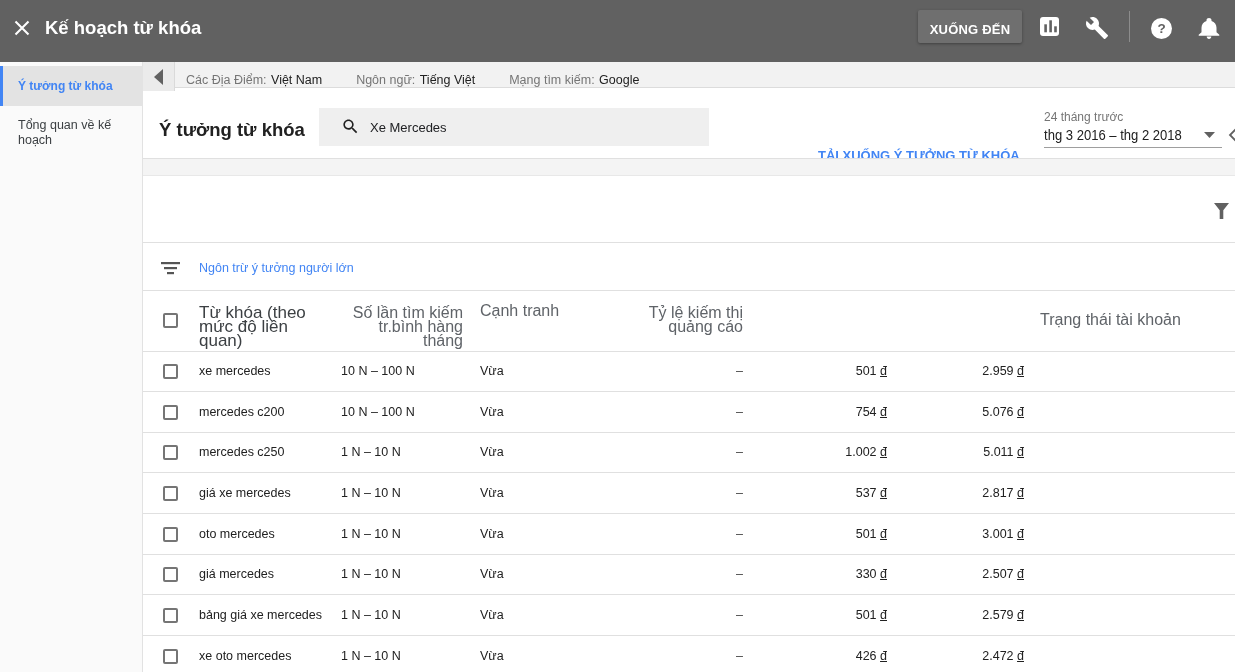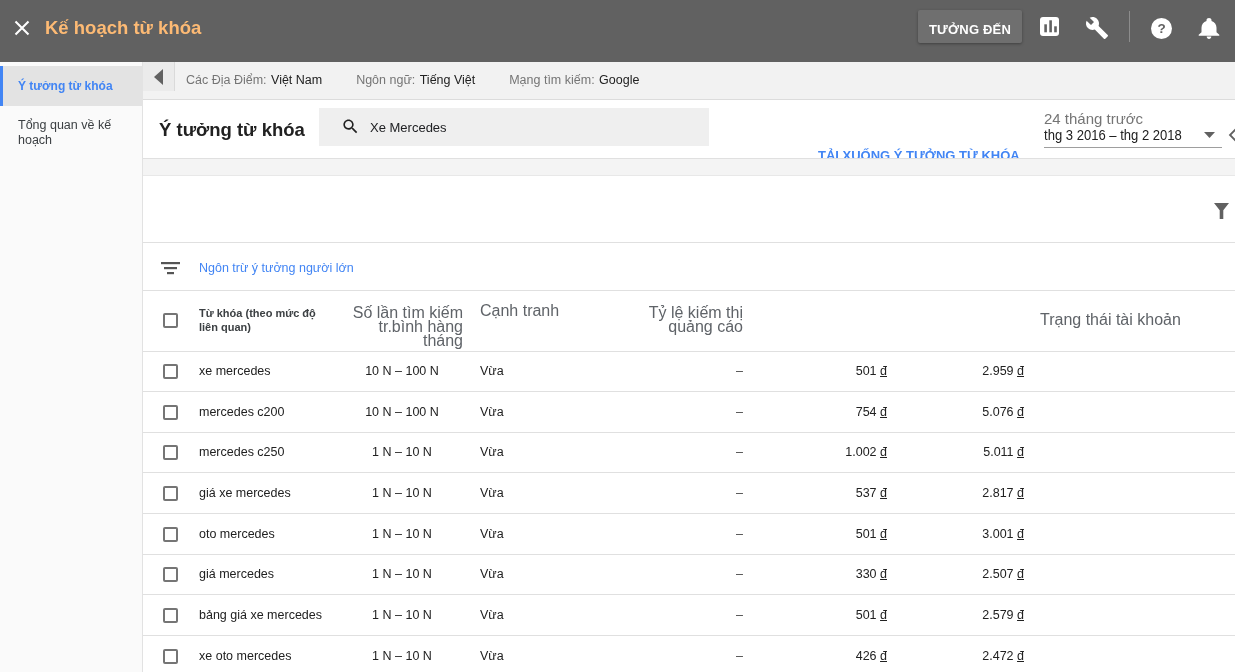--- a/index.html
+++ b/index.html
@@ -1,87 +1,87 @@
 <!DOCTYPE html>
 <html><head>
 <meta charset="utf-8">
 <style>
   * { margin:0; padding:0; box-sizing:border-box; }
   html,body { width:1235px; height:672px; overflow:hidden; background:#fff;
     font-family:"Liberation Sans", sans-serif; }
   .abs { position:absolute; }
   
   #topbar { position:absolute; left:0; top:0; width:1235px; height:62px; background:#616161; }
-  #title { position:absolute; left:45px; top:17px; color:#fdba74; font-size:18.5px; font-weight:bold; }
+  #title { position:absolute; left:45px; top:17px; color:#ffffff; font-size:18.5px; font-weight:bold; }
   #gobtn { position:absolute; left:918px; top:10px; width:104px; height:33px; background:#6f6f6f;
     border-radius:2px; box-shadow:0 1px 3px rgba(0,0,0,.35); color:#fff; font-size:13px;
     font-weight:bold; letter-spacing:.2px; text-align:center; line-height:40px; }
   #topdiv { position:absolute; left:1129px; top:11px; width:1px; height:31px; background:#8c8c8c; }
   
-  #bar2 { position:absolute; left:143px; top:62px; width:1092px; height:38px; background:#f2f2f2;
+  #bar2 { position:absolute; left:143px; top:62px; width:1092px; height:26px; background:#f2f2f2;
     border-bottom:1px solid #dcdcdc; }
   #bar2zone { position:absolute; left:0; top:0; width:31px; height:29px; background:#ebebeb; }
   #bar2 .vdiv { position:absolute; left:31px; top:0; width:1px; height:29px; background:#dadada; }
   .b2lbl { color:#757575; font-size:12.5px; }
   .b2val { color:#212121; font-size:12.5px; }
   #bar2txt { position:absolute; left:43px; top:7.5px; }
   
   #sidebar { position:absolute; left:0; top:62px; width:143px; height:610px; background:#fafafa;
     border-right:1px solid #e2e2e2; }
   #nav1 { position:absolute; left:0; top:4px; width:143px; height:40px; background:#e3e3e3;
     border-left:3px solid #4285f4; color:#4285f4; font-size:12px; font-weight:bold;
     line-height:41px; padding-left:15px; }
   #nav2 { position:absolute; left:18px; top:56px; width:105px; color:#3c4043; font-size:12.5px;
     line-height:15px; }
   
   #heading { position:absolute; left:159px; top:119px; font-size:18.5px; font-weight:bold; color:#212121; }
   #searchbox { position:absolute; left:319px; top:108px; width:390px; height:38px; background:#efefef; }
   #searchtxt { position:absolute; left:51px; top:12px; font-size:13px; color:#202124; }
   #dlink { position:absolute; left:818px; top:120px; font-size:13px; font-weight:bold;
     color:#4285f4;margin-top:28px; }
-  #dr1 { position:absolute; left:1044px; top:110px; font-size:15px; color:#757575; }
+  #dr1 { position:absolute; left:1044px; top:110px; font-size:12px; color:#757575; }
   #dr2 { position:absolute; left:1044px; top:126px; font-size:15px; color:#212121; line-height:17px;
     transform:scaleX(.87); transform-origin:left top; }
   #drline { position:absolute; left:1044px; top:147px; width:178px; height:1px; background:#9e9e9e; }
   
   .hdiv { position:absolute; left:143px; width:1092px; height:1px; background:#e0e0e0; }
   #strip { position:absolute; left:143px; top:159px; width:1092px; height:17px; background:#f4f4f4;
     border-bottom:1px solid #e8e8e8; }
   
   #exclink { position:absolute; left:199px; top:261px; font-size:12.5px; color:#4285f4; }
   
   .cb { position:absolute; left:20px; width:15px; height:15px; border:2px solid #757575;
     border-radius:2px; background:#fff; }
   .hcell { position:absolute; font-size:16px; color:#5f6368; line-height:14px; }
-  .hc1 { left:56px; width:126px; font-weight:bold; font-size:11px; color:#3c4043; }
+  .hc1 { left:56px; width:126px; font-weight:normal; font-size:17px; color:#3c4043; }
   .hc2 { left:198px; width:122px; text-align:right; }
   .hc3 { left:337px; width:100px; }
   .hc4 { left:494px; width:106px; text-align:right; }
   .hc5 { left:638px; width:105px; text-align:right; }
   .hc6 { left:753px; width:128px; text-align:right; }
   .hc7 { left:897px; width:150px; }
   .row { position:absolute; left:143px; width:1092px; height:41px; }
   .rb { position:absolute; left:0px; bottom:0; width:1092px; height:1px; background:#e0e0e0; }
   .dcell { position:absolute; font-size:12.5px; color:#212121; top:13px; }
   .dc1 { left:56px; }
-  .dc2 { left:198px; width:122px; text-align:center; }
+  .dc2 { left:198px; width:122px; text-align:left; }
   .dc3 { left:337px; }
   .dc4 { left:494px; width:106px; text-align:right; color:#424242; }
   .dc5 { left:639px; width:105px; text-align:right; }
   .dc6 { left:753px; width:128px; text-align:right; }
 </style>
 </head>
 <body>
 
 <div id="topbar">
   <svg class="abs" style="left:14px;top:20px" width="16" height="16" viewBox="0 0 16 16">
     <path d="M1.5 1.5 L14.5 14.5 M14.5 1.5 L1.5 14.5" stroke="#fff" stroke-width="2.1"></path>
   </svg>
   <div id="title">Kế hoạch từ khóa</div>
-  <div id="gobtn">TƯỞNG ĐẾN</div>
+  <div id="gobtn">XUỐNG ĐẾN</div>
   <svg class="abs" style="left:1040px;top:17px" width="19" height="19" viewBox="0 0 19 19">
     <rect x="0" y="0" width="19" height="19" rx="3" fill="#fff"></rect>
     <rect x="4.3" y="7.3" width="2.6" height="8" fill="#616161"></rect>
     <rect x="9.3" y="3.3" width="2.6" height="12" fill="#616161"></rect>
     <rect x="14.2" y="9.3" width="2.6" height="6" fill="#616161"></rect>
   </svg>
   <svg class="abs" style="left:1085px;top:16px" width="24" height="24" viewBox="0 0 24 24">
     <path fill="#fff" d="M22.7 19l-9.1-9.1c.9-2.3.4-5-1.5-6.9-2-2-5-2.4-7.4-1.3L9 6 6 9 1.6 4.7C.4 7.1.9 10.1 2.9 12.1c1.9 1.9 4.6 2.4 6.9 1.5l9.1 9.1c.4.4 1 .4 1.4 0l2.3-2.3c.5-.4.5-1 .1-1.4z"></path>
   </svg>
   <div id="topdiv"></div>

